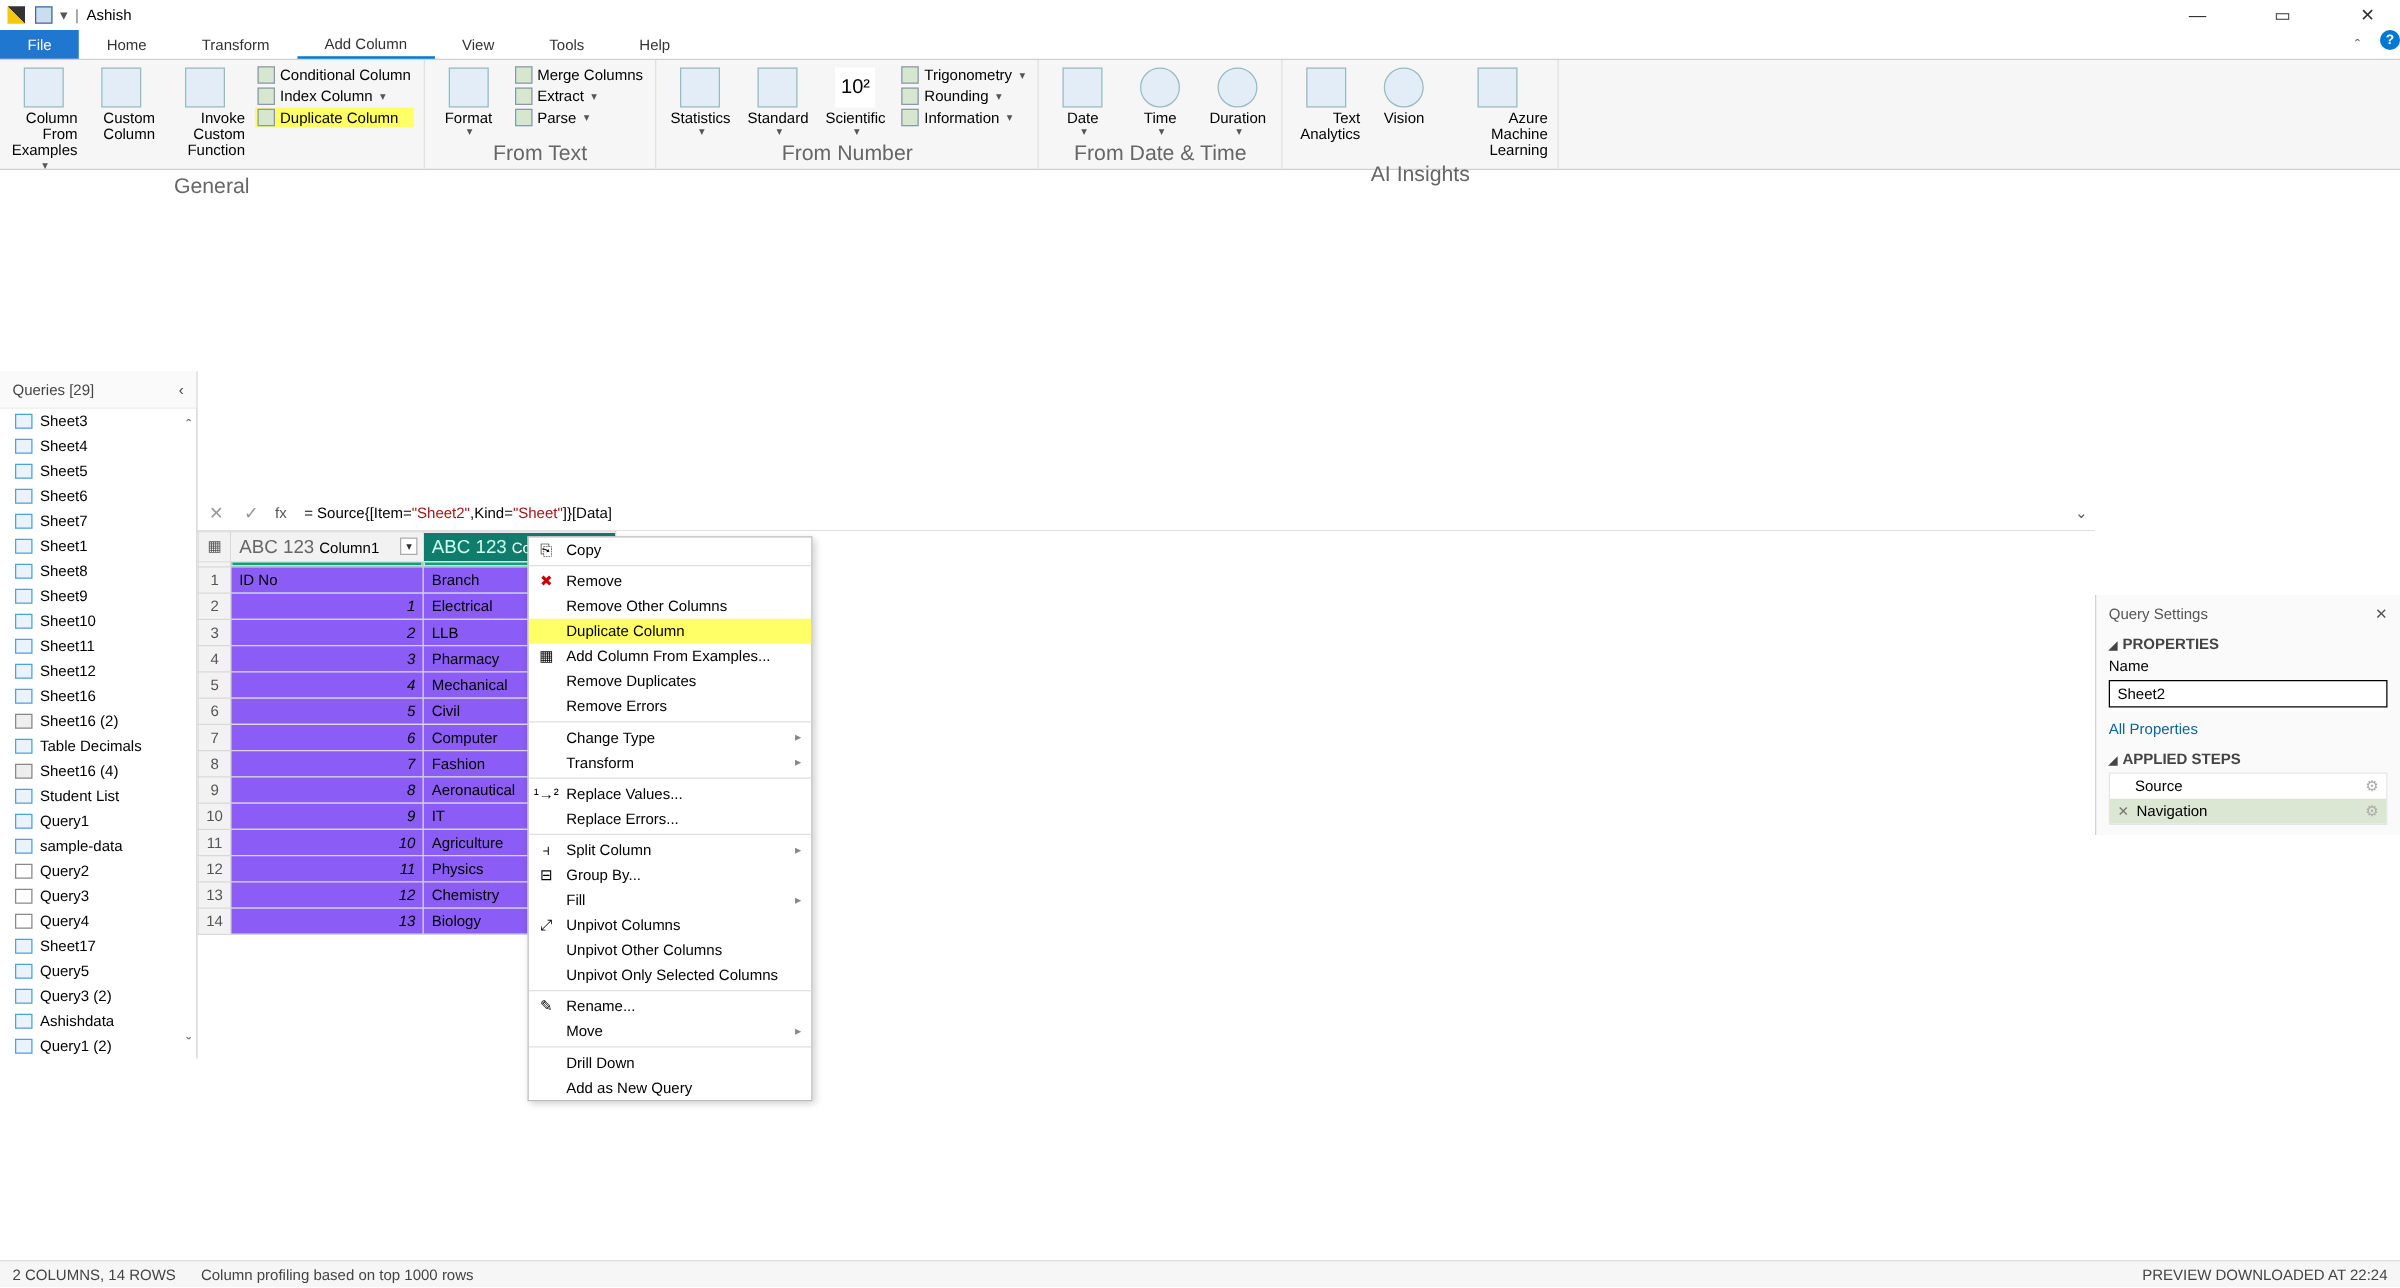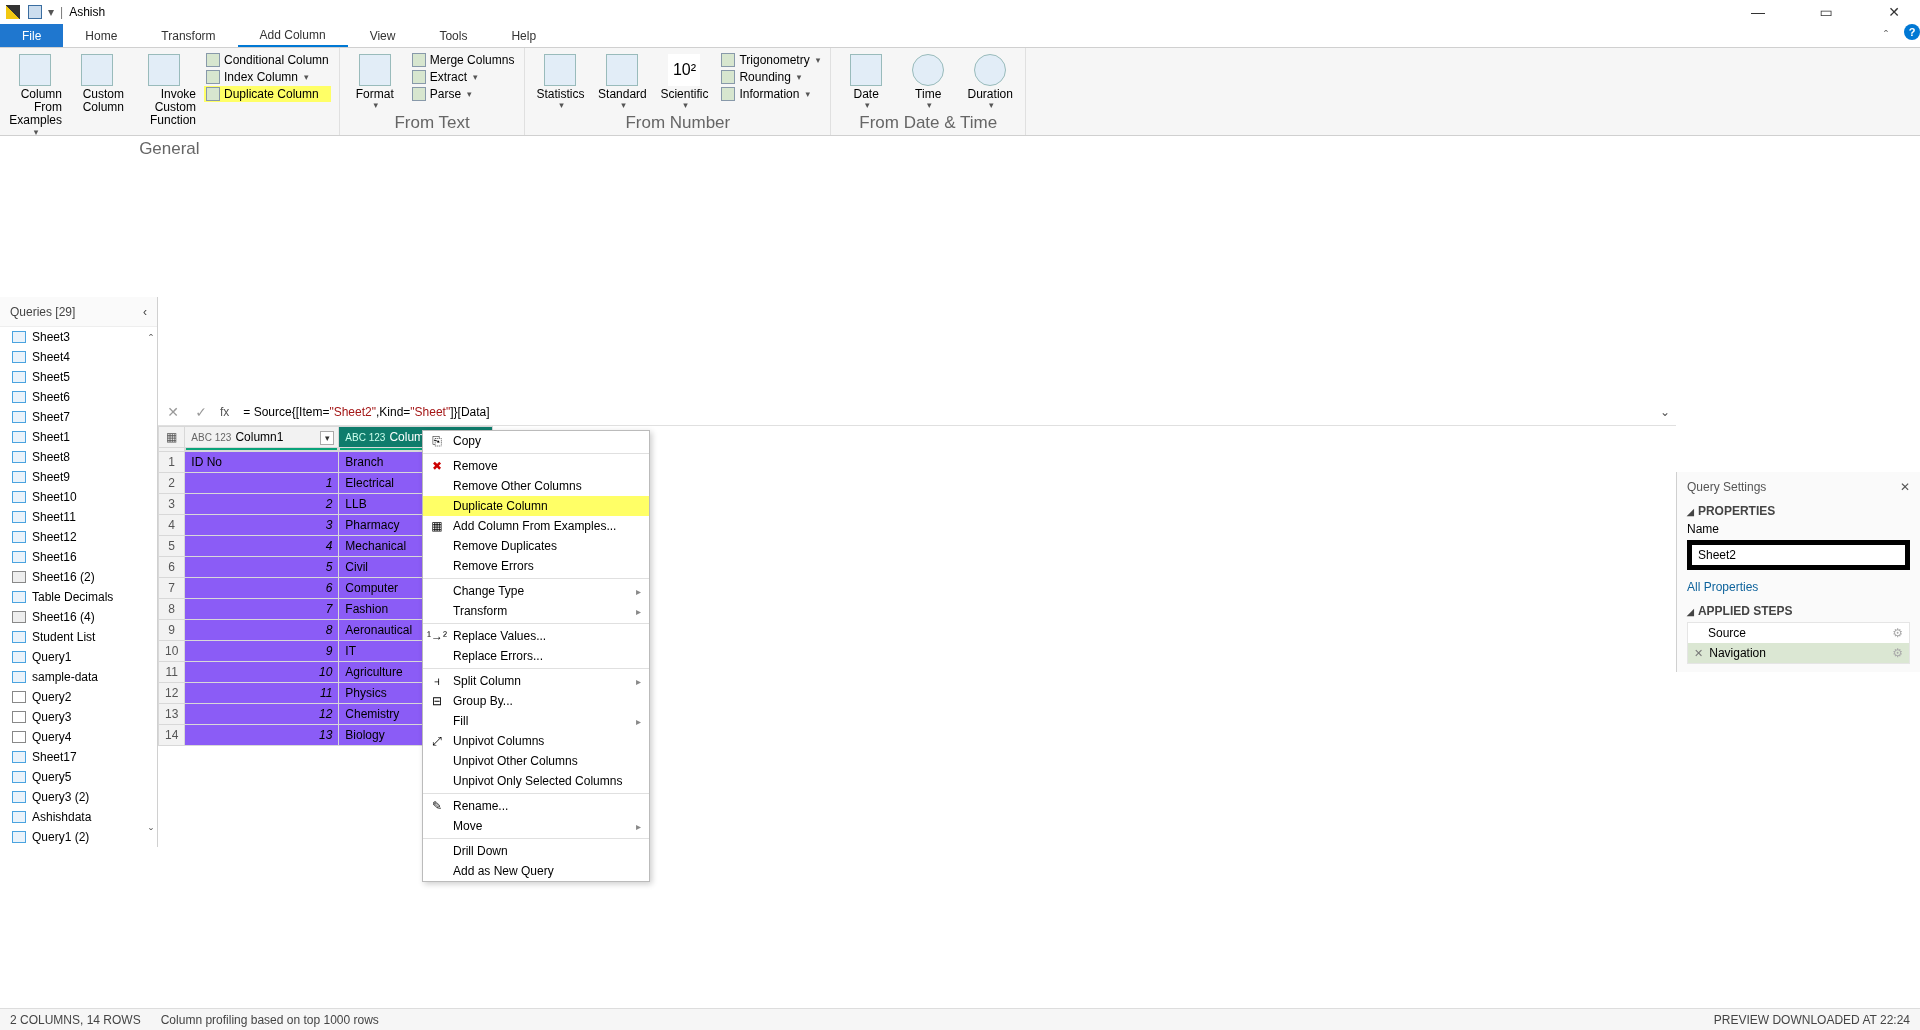--- a/index.html
+++ b/index.html
@@ -59,40 +59,40 @@
 .fbinput .s { color: #a31515; }
 .fexpand { color:#555; }
 
 .gridwrap { flex: 1; position: relative; background:#fff;}
 table.grid { border-collapse: collapse; }
 .grid th, .grid td { border: 1px solid #d8d8d8; padding: 3px 6px; text-align: left; background: #8b5cf6; font-weight: normal; }
 .grid .rownum { width: 26px; background: #f2f2f2; text-align: center; color: #555; }
 .grid thead th { background: #f2f2f2; position: relative; }
 .grid thead th.colhead { width: 154px; }
 .grid thead th.colhead.sel { background: #0f7c6c; color: #fff; }
-.typetag { font-size: 10px; color: #666; margin-right: 4px; }
+.typetag { font-size: 15px; color: #666; margin-right: 4px; }
 .colhead.sel .typetag { color:#cfe; }
 .coldrop { position:absolute; right:4px; top:4px; width:14px; height:14px; border:1px solid #aaa; background:#fff; color:#333; font-size:9px; display:flex; align-items:center; justify-content:center; }
 .grid td.num { text-align: right; font-style: italic; }
 .greenbar { height:3px; background:#0aa37a; border:1px solid #d8d8d8; border-top:none; }
 
 
 .ctxmenu { position: absolute; left: 264px; top: 0px; width: 228px; background: #fff; border: 1px solid #bbb; box-shadow: 2px 2px 6px rgba(0,0,0,.2); z-index: 50; }
 .ctxmenu .mitem { display: flex; align-items: center; padding: 3px 8px 3px 30px; position: relative; cursor: default; }
 .ctxmenu .mitem.hl { background: #ffff66; }
 .ctxmenu .micon { position:absolute; left:6px; width:16px; height:16px; display:flex; align-items:center; justify-content:center; }
 .ctxmenu hr { border: none; border-top: 1px solid #e0e0e0; margin: 2px 0; }
 .ctxmenu .sub { margin-left:auto; color:#888; font-size:10px; }
 
 
 .qset { width: 244px; border-left: 1px solid #d0d0d0; background: #fafafa; padding: 8px 10px; }
 .qset .hdr { display: flex; justify-content: space-between; align-items: center; color: #555; margin-bottom: 10px; }
 .qset .sect { font-weight: bold; color: #444; margin: 10px 0 4px; font-size: 11px; }
 .qset .sect .tri { font-size:9px; margin-right:4px; }
-.qset input.name { width: 100%; padding: 3px 6px; border: 5px solid #000000; background:#fff; }
+.qset input.name { width: 100%; padding: 3px 6px; border: 1px solid #000000; background:#fff; }
 .qset .link { color: #0e639c; cursor: pointer; }
 .steps { border:1px solid #e5e5e5; background:#fff; }
 .step { display:flex; align-items:center; padding:3px 6px; justify-content:space-between; }
 .step.sel { background:#dbe7d3; }
 .step .gear { color:#aaa; }
 .step .x { color:#777; margin-right:6px; font-size:11px; }
 
 
 .status { position: absolute; bottom: 0; left: 0; right: 0; height: 22px; background: #f6f6f6; border-top: 1px solid #ddd; display: flex; align-items: center; padding: 0 10px; color: #444; font-size: 11px; }
 .status .r { margin-left: auto; }
@@ -240,20 +240,37 @@
         </div>
       <div class="bigbtn">
           <div class="icon" style="border-radius:50%;"></div>
           <span>Duration</span>
           <span class="caret">▾</span>
         </div>
     </div>
     <div class="grouplabel">From Date &amp; Time</div>
   </div>
 
+  <div class="group">
+    <div class="grouprow">
+      <div class="bigbtn">
+          <div class="icon"></div>
+          <span>Text Analytics</span>
+        </div>
+      <div class="bigbtn">
+          <div class="icon" style="border-radius:50%;"></div>
+          <span>Vision</span>
+        </div>
+      <div class="bigbtn" style="width:80px;">
+          <div class="icon"></div>
+          <span>Azure Machine Learning</span>
+        </div>
+    </div>
+    <div class="grouplabel">AI Insights</div>
+  </div>
 </div>
 
 <div class="main">
 
   <div class="queries">
     <div class="qheader">
       <span>Queries [29]</span>
       <span>‹</span>
     </div>
     <div class="qlist" id="qlist">

